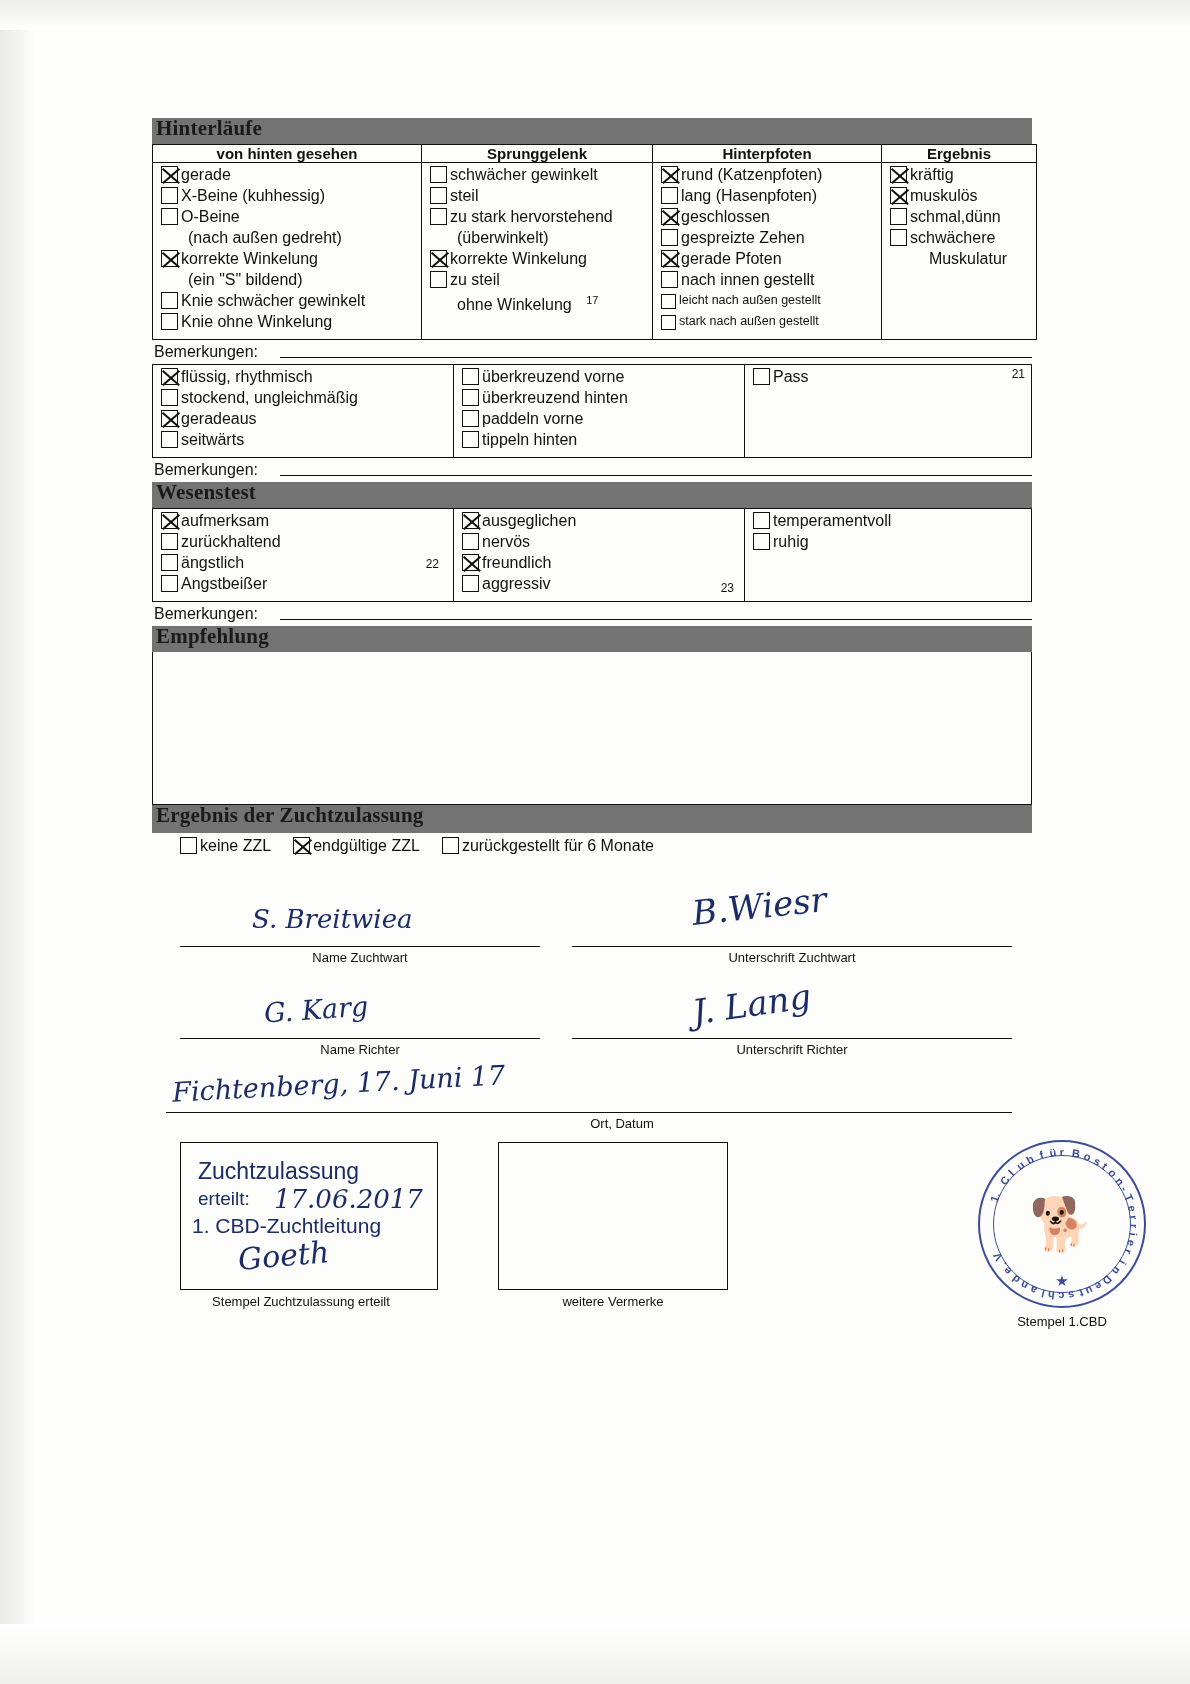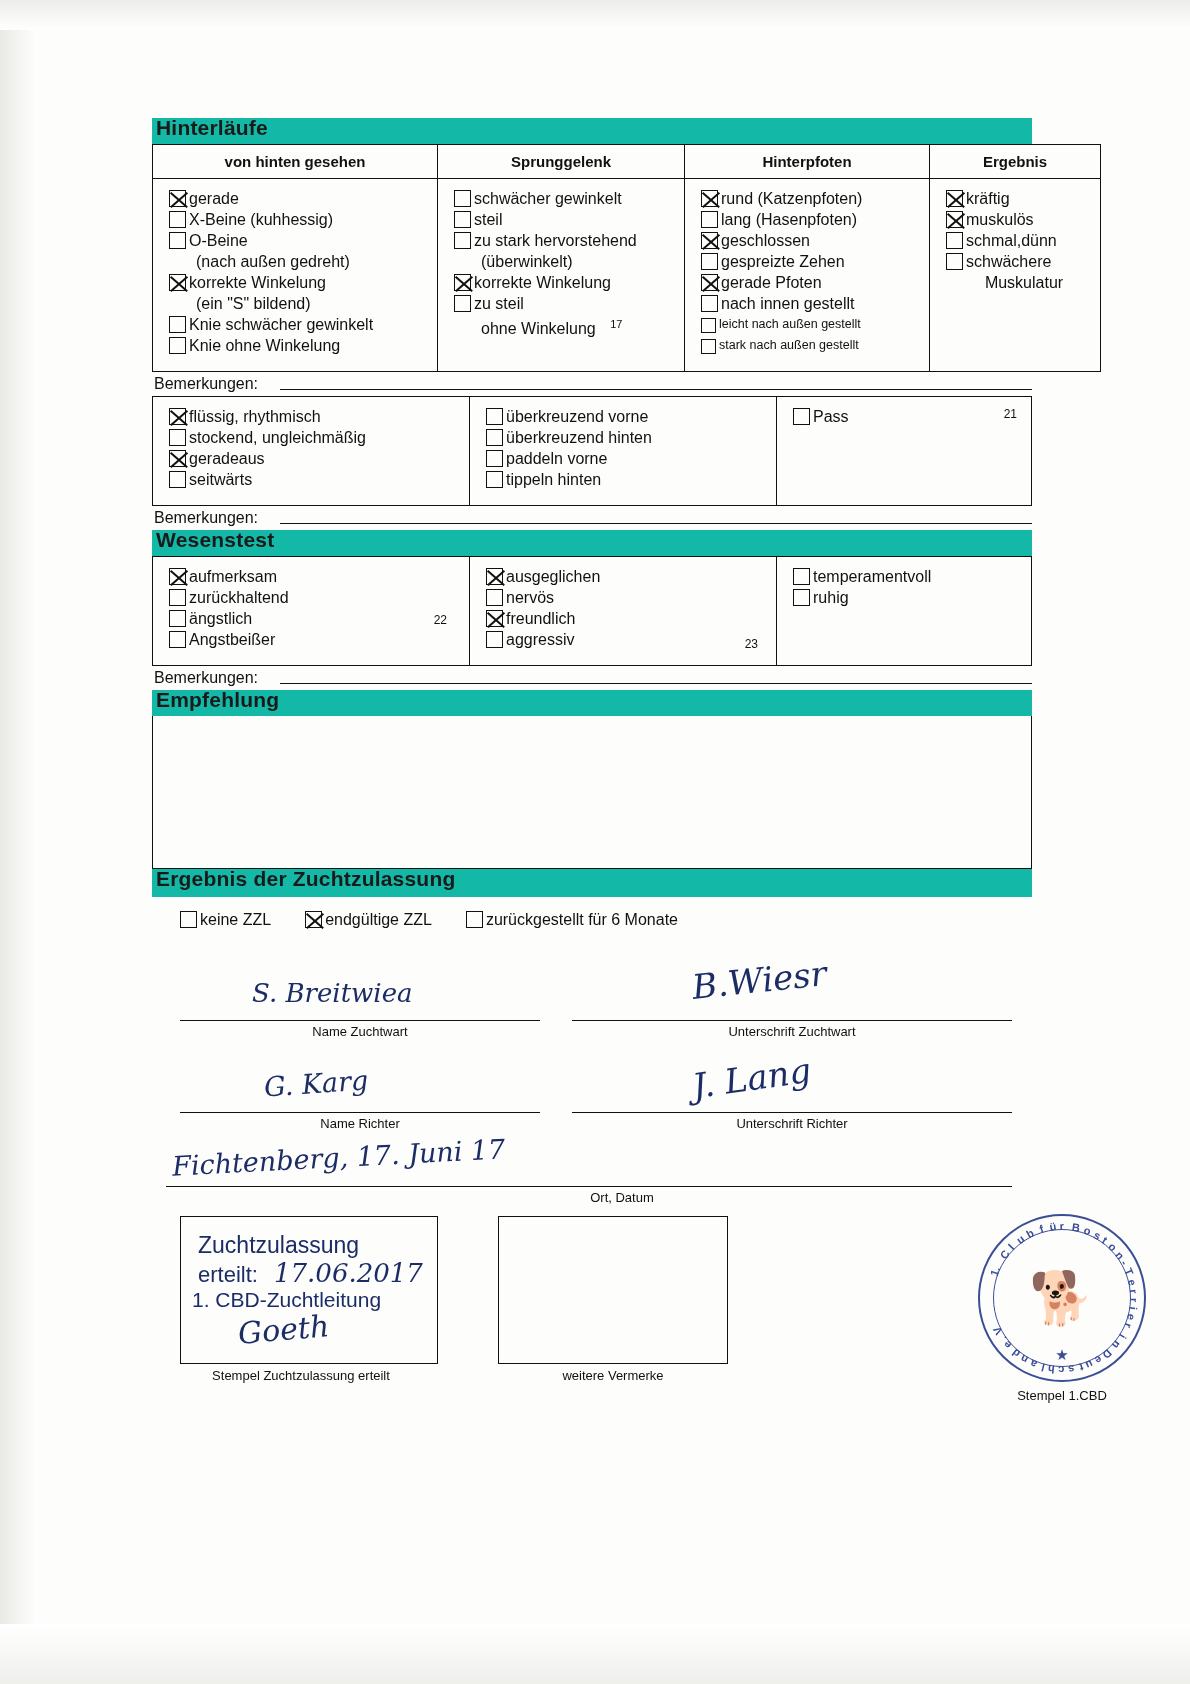--- a/index.html
+++ b/index.html
@@ -36,23 +36,24 @@
   }
 
   .sheet {
     position: absolute;
     left: 152px;
     top: 118px;
     width: 880px;
   }
 
   .band {
-    background: #14b8a6;
+    background: #737373;
     height: 26px;
     position: relative;
+    font-family: Liberation Serif, serif;
   }
   .band-title {
     position: absolute;
     left: 4px;
     top: -2px;
     font-size: 21px;
     font-weight: bold;
     color: #1a1a1a;
     letter-spacing: .2px;
     white-space: nowrap;
@@ -60,21 +61,21 @@
   .band.tall { height: 28px; }
 
   table.grid {
     border-collapse: collapse;
     width: 880px;
     table-layout: fixed;
   }
   table.grid td, table.grid th {
     border: 1.5px solid #111;
     vertical-align: top;
-    padding: 8px;
+    padding: 0;
   }
   .colhead {
     text-align: center;
     font-size: 15px;
     font-weight: bold;
     padding: 2px 0 3px 0;
     border-bottom: 1.5px solid #111;
   }
   .cellpad { padding: 3px 4px 5px 8px; }
 
@@ -137,22 +138,22 @@
   .empf-box {
     border: 1.5px solid #111;
     border-top: none;
     height: 152px;
   }
 
   
   .result-row {
     display: flex;
     align-items: center;
-    gap: 12px;
-    padding: 14px 0 0 28px;
+    gap: 0;
+    padding: 4px 0 0 28px;
     font-size: 17px;
   }
   .result-row .opt { margin-bottom: 0; margin-right: 22px; }
 
   
   .sig-wrap { position: relative; margin-top: 26px; height: 250px; }
   .sig-line {
     position: absolute;
     border-bottom: 1.5px solid #111;
   }
@@ -561,21 +562,21 @@
       <div class="sig-cap" style="left:420px; top:162px; width:440px;">Unterschrift Richter</div>
 
       <div class="sig-line" style="left:14px; top:232px; width:846px;"></div>
       <div class="hand" style="left:20px; top:188px; font-size:27px; transform:rotate(-3deg);">Fichtenberg, 17. Juni 17</div>
       <div class="sig-cap" style="left:380px; top:236px; width:180px;">Ort, Datum</div>
     </div>
 
     <div class="stamp-row">
       <div class="stamp-box" style="left:28px; top:0; width:258px; height:148px;"></div>
       <div class="stamp-text" style="left:46px; top:16px; font-size:23px;">Zuchtzulassung</div>
-      <div class="stamp-text" style="left:46px; top:46px; font-size:22px;">erteilt:</div>
+      <div class="stamp-text" style="left:46px; top:46px; font-size:19px;">erteilt:</div>
       <div class="hand" style="left:122px; top:42px; font-size:26px;">17.06.2017</div>
       <div class="stamp-text" style="left:40px; top:72px; font-size:21px;">1. CBD-Zuchtleitung</div>
       <div class="sig-scribble" style="left:86px; top:96px; font-size:30px; transform:rotate(-5deg);">Goeth</div>
       <div class="stamp-cap" style="left:20px; top:152px; width:258px;">Stempel Zuchtzulassung erteilt</div>
 
       <div class="stamp-box" style="left:346px; top:0; width:230px; height:148px;"></div>
       <div class="stamp-cap" style="left:346px; top:152px; width:230px;">weitere Vermerke</div>
 
       <div class="round-stamp">
         <div class="inner"></div>

